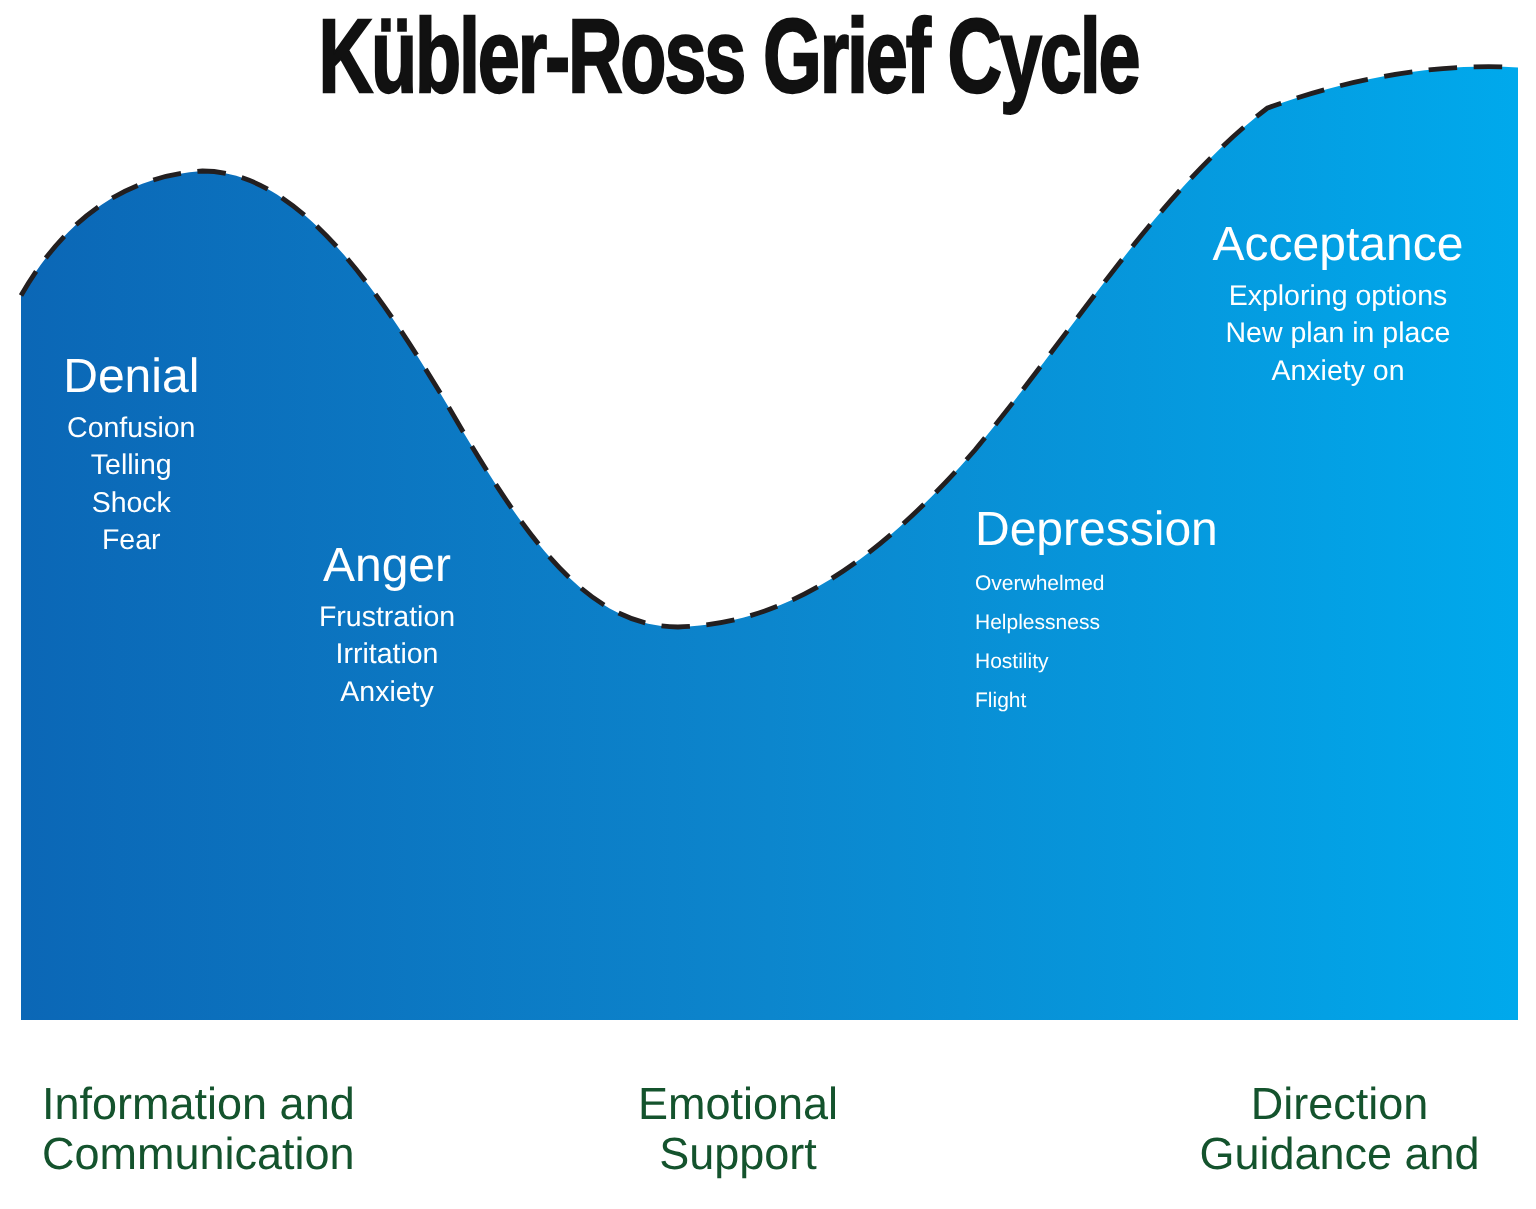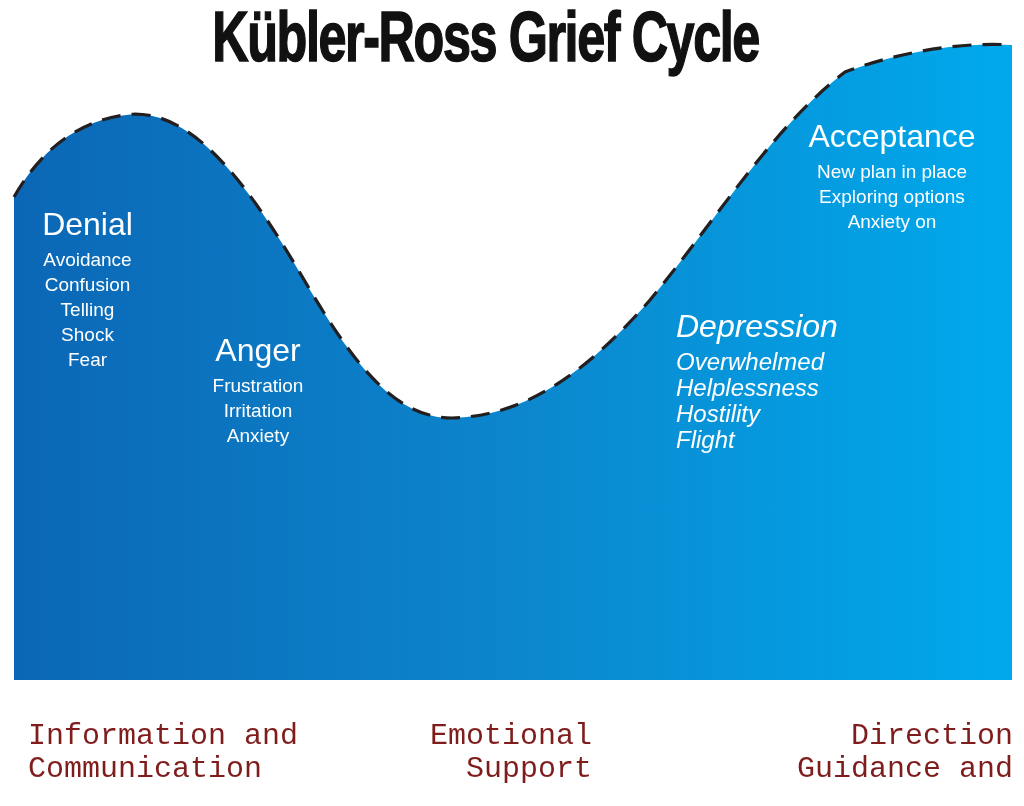--- a/index.html
+++ b/index.html
@@ -41,48 +41,48 @@
     letter-spacing: -2px;
     color: #111111;
     transform: scaleX(0.72);
     transform-origin: center top;
     white-space: nowrap;
     -webkit-text-stroke: 1.5px #111111;
   }
   .stage {
     position: absolute;
     color: #ffffff;
+    margin-top: 26px;
   }
   .stage.center { text-align: center; }
   .stage.left   { text-align: left; }
   .stage-heading {
     font-size: 32px;
     line-height: 1.15;
     font-weight: normal;
     margin-bottom: 4px;
     white-space: nowrap;
   }
   .stage-item {
     font-size: 19px;
     line-height: 25px;
     white-space: nowrap;
   }
   .stage-item.lg {
-    font-size: 24px;
+    font-size: 14px;
     line-height: 26px;
   }
   .footer-label {
     position: absolute;
     top: 720px;
-    color: #7f1d1d;
+    color: #14532d;
     font-size: 30px;
     line-height: 33px;
-    font-family: Liberation Mono, monospace;
   }
-  .footer-label.centered { text-align: right; }
+  .footer-label.centered { text-align: center; }
 </style>
 </head>
 <body>
 
 <div class="canvas">
 
   <svg class="wave-svg" viewBox="0 0 1024 806" aria-hidden="true">
     <defs>
       <linearGradient id="waveGrad" x1="0%" y1="0%" x2="100%" y2="0%">
         <stop offset="0%" stop-color="#0b67b6"></stop>
@@ -93,47 +93,46 @@
     <path d="M14,680 L14,197 C38,155 75,118 135,114 C200,114 255,195 310,290 C355,365 395,418 452,418 C520,416 580,380 650,300 C720,215 772,128 845,72 C905,50 965,42 1012,45 L1012,680 Z" fill="url(#waveGrad)"></path>
     <path d="M14,197 C38,155 75,118 135,114 C200,114 255,195 310,290 C355,365 395,418 452,418 C520,416 580,380 650,300 C720,215 772,128 845,72 C905,50 965,42 1012,45" fill="none" stroke="#231f20" stroke-width="3.2" stroke-dasharray="19 11" stroke-linecap="butt"></path>
   </svg>
 
   <div class="title-wrap">
     <span class="title">Kübler-Ross Grief Cycle</span>
   </div>
 
   <div class="stage center" style="left:10px; top:206px; width:155px;">
     <div class="stage-heading">Denial</div>
-    <div class="stage-item">Avoidance</div>
     <div class="stage-item">Confusion</div>
     <div class="stage-item">Telling</div>
     <div class="stage-item">Shock</div>
     <div class="stage-item">Fear</div>
   </div>
 
   <div class="stage center" style="left:182px; top:332px; width:152px;">
     <div class="stage-heading">Anger</div>
     <div class="stage-item">Frustration</div>
     <div class="stage-item">Irritation</div>
     <div class="stage-item">Anxiety</div>
   </div>
 
 
-  <div class="stage left" style="left:676px; top:308px; width:260px;font-style:italic;">
+  <div class="stage left" style="left:650px; top:308px; width:260px;">
     <div class="stage-heading">Depression</div>
     <div class="stage-item lg">Overwhelmed</div>
     <div class="stage-item lg">Helplessness</div>
     <div class="stage-item lg">Hostility</div>
     <div class="stage-item lg">Flight</div>
   </div>
 
   <div class="stage center" style="left:787px; top:118px; width:210px;">
     <div class="stage-heading">Acceptance</div>
+    <div class="stage-item">Exploring options</div>
     <div class="stage-item">New plan in place</div>
-    <div class="stage-item">Exploring options</div>
     <div class="stage-item">Anxiety on</div>
   </div>
 
   <div class="footer-label" style="left:28px; text-align:left;">
     <div>Information and</div>
     <div>Communication</div>
   </div>
 
   <div class="footer-label centered" style="left:392px; width:200px;">
     <div>Emotional</div>

